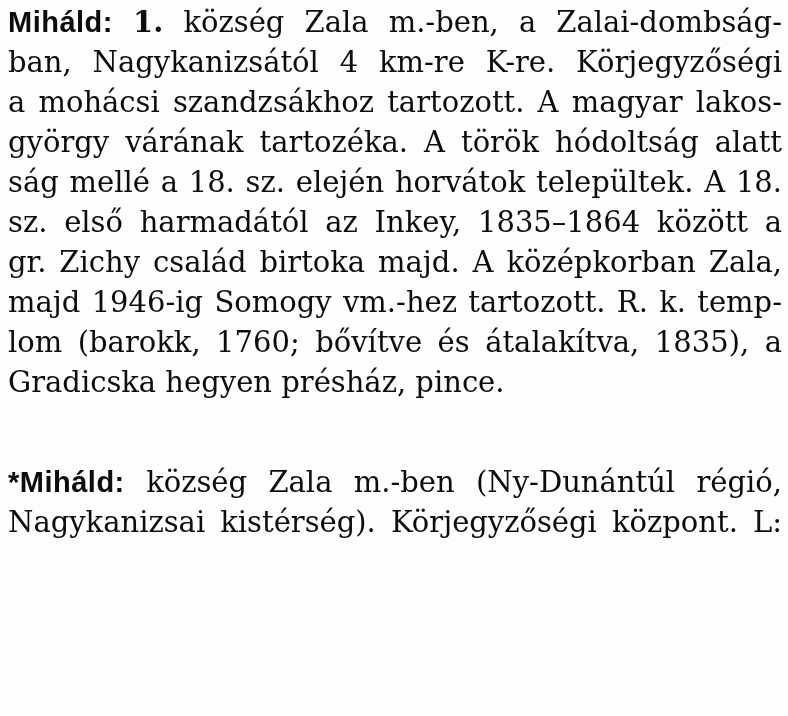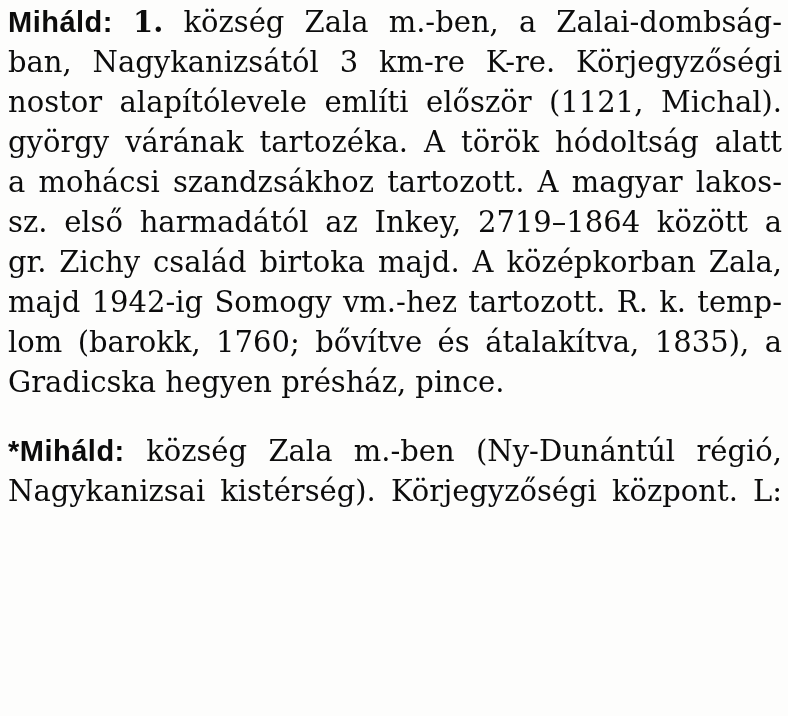--- a/index.html
+++ b/index.html
@@ -34,37 +34,37 @@
   .hw {
     font-family: "Liberation Sans", sans-serif;
     font-weight: 700;
     letter-spacing: 0.5px;
   }
   .num {
     font-family: "DejaVu Serif", serif;
     font-weight: 700;
   }
   .entry2 {
-    margin-top: 29px;
+    margin-top: 60px;
   }
 </style>
 </head>
 <body>
 
 <div class="page">
 
   <div class="entry">
     <div class="line"><span class="hw">Miháld:</span> <span class="num">1.</span> <span>község Zala m.-ben, a Zalai-dombság-</span></div>
-    <div class="line">ban, Nagykanizsától 3 km-re K-re. Körjegyzőségi</div>
-    <div class="line">nostor alapítólevele említi először (1121, Michal).</div>
+    <div class="line">ban, Nagykanizsától 4 km-re K-re. Körjegyzőségi</div>
+    <div class="line">a mohácsi szandzsákhoz tartozott. A magyar lakos-</div>
     <div class="line">györgy várának tartozéka. A török hódoltság alatt</div>
-    <div class="line">a mohácsi szandzsákhoz tartozott. A magyar lakos-</div>
-    <div class="line">sz. első harmadától az Inkey, 2719–1864 között a</div>
+    <div class="line">ság mellé a 18. sz. elején horvátok települtek. A 18.</div>
+    <div class="line">sz. első harmadától az Inkey, 1835–1864 között a</div>
     <div class="line">gr. Zichy család birtoka majd. A középkorban Zala,</div>
-    <div class="line">majd 1942-ig Somogy vm.-hez tartozott. R. k. temp-</div>
+    <div class="line">majd 1946-ig Somogy vm.-hez tartozott. R. k. temp-</div>
     <div class="line">lom (barokk, 1760; bővítve és átalakítva, 1835), a</div>
     <div class="line para-end">Gradicska hegyen présház, pince.</div>
   </div>
 
   <div class="entry entry2">
     <div class="line"><span class="hw">*Miháld:</span> <span>község Zala m.-ben (Ny-Dunántúl régió,</span></div>
     <div class="line">Nagykanizsai kistérség). Körjegyzőségi központ. L:</div>
   </div>
 
 </div>

